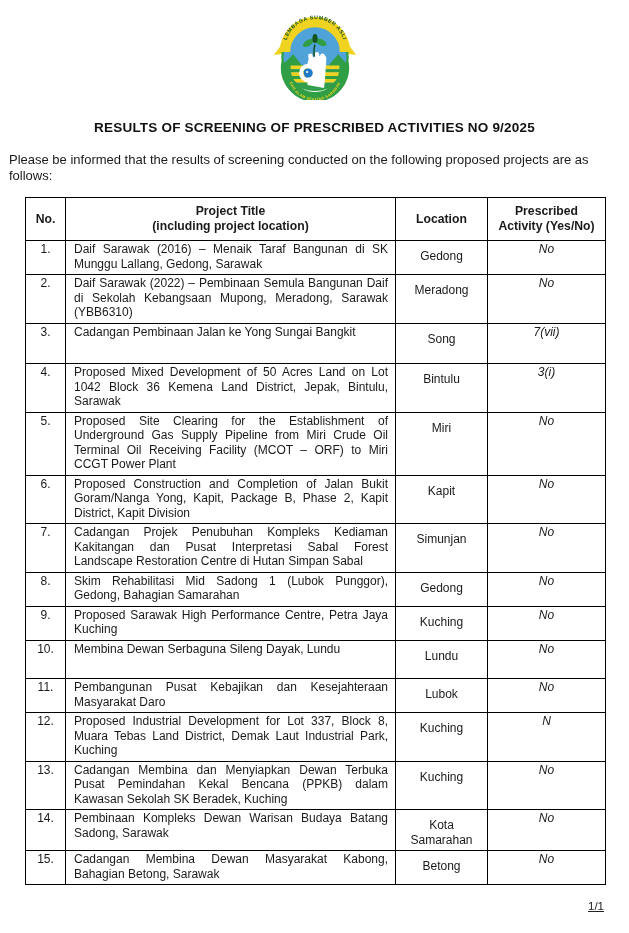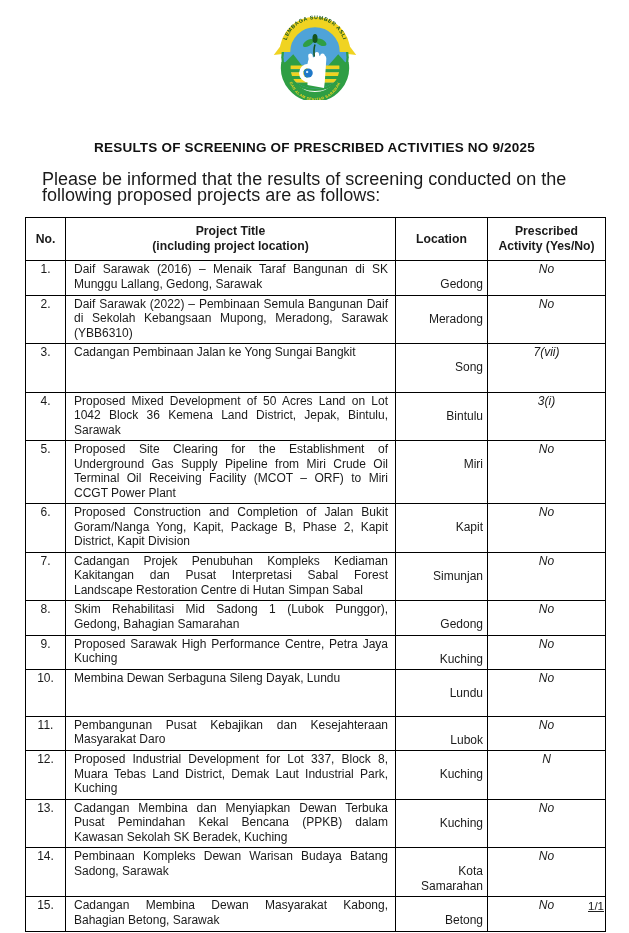--- a/index.html
+++ b/index.html
@@ -14,26 +14,26 @@
   .sheet { position: relative; width: 629px; height: 933px; background: #fff; }
 
   .logo-wrap { text-align: center; padding-top: 10px; }
   .logo-wrap svg { display: inline-block; }
 
   .doc-title {
     text-align: center;
     font-weight: bold;
     font-size: 13.5px;
     letter-spacing: 0.2px;
-    margin-top: 36px;
+    margin-top: 16px;
     color: #111;
   }
   .intro {
-    margin: 17px 25px 0 42px;
-    font-size: 18px;
+    margin: 17px 25px 0 9px;
+    font-size: 13px;
     line-height: 15.5px;
     color: #1a1a1a;
   }
 
   table.results {
     border-collapse: collapse;
     margin: 14px 24px 0 25px;
     width: 580px;
     table-layout: fixed;
     font-size: 12px;
@@ -47,21 +47,21 @@
     text-align: center;
     vertical-align: middle;
     height: 43px;
     white-space: pre-line;
     line-height: 15px;
     padding: 3px 4px;
     font-size: 12.2px;
   }
   td.col-no { width: 40px; text-align: center; padding: 1px 2px 3px 2px; line-height: 14.5px; }
   td.col-title { width: 330px; text-align: justify; padding: 1px 7px 3px 8px; line-height: 14.5px; }
-  td.col-location { width: 92px; text-align: right; padding: 16px 4px 3px 4px; line-height: 14.5px; }
+  td.col-location { width: 92px; text-align: center; padding: 8px 4px 3px 4px; line-height: 14.5px; }
   td.col-activity { width: 118px; text-align: center; padding: 1px 4px 3px 4px; line-height: 14.5px; font-style: italic; }
 
   
   tbody tr:nth-child(3) td { padding-bottom: 17px; }
   tbody tr:nth-child(10) td { padding-bottom: 15px; }
 
   .footer-page {
     position: absolute;
     right: 25px;
     bottom: 21px;

